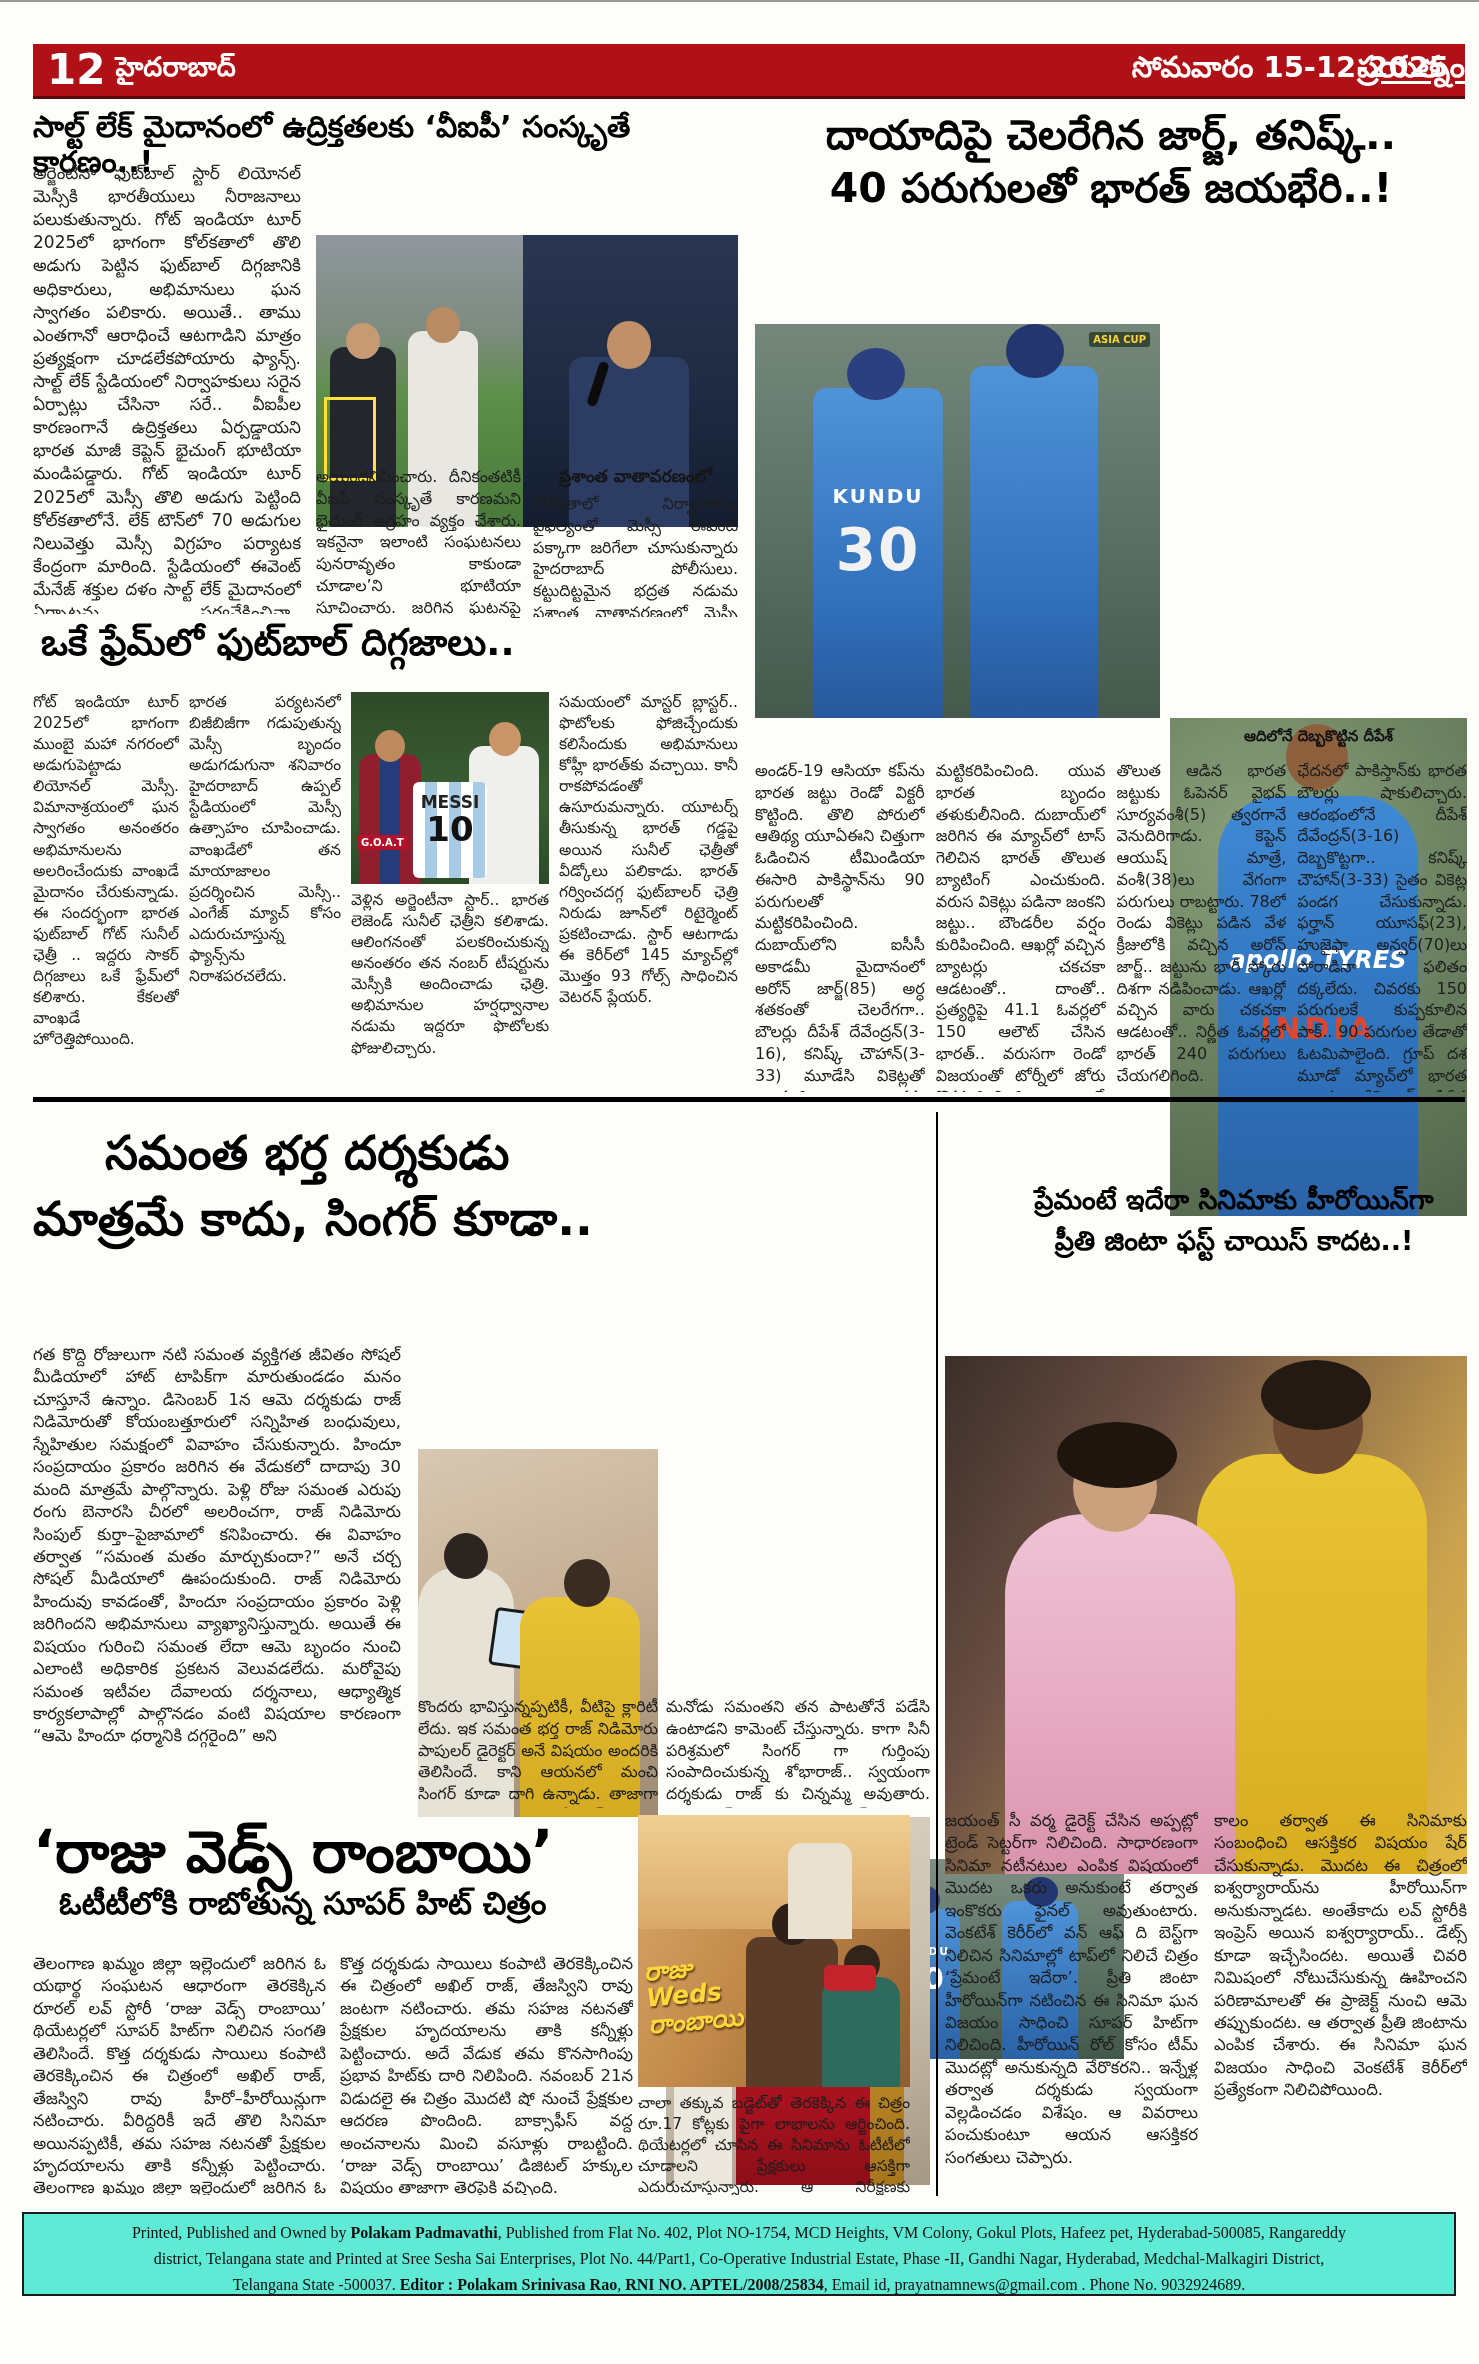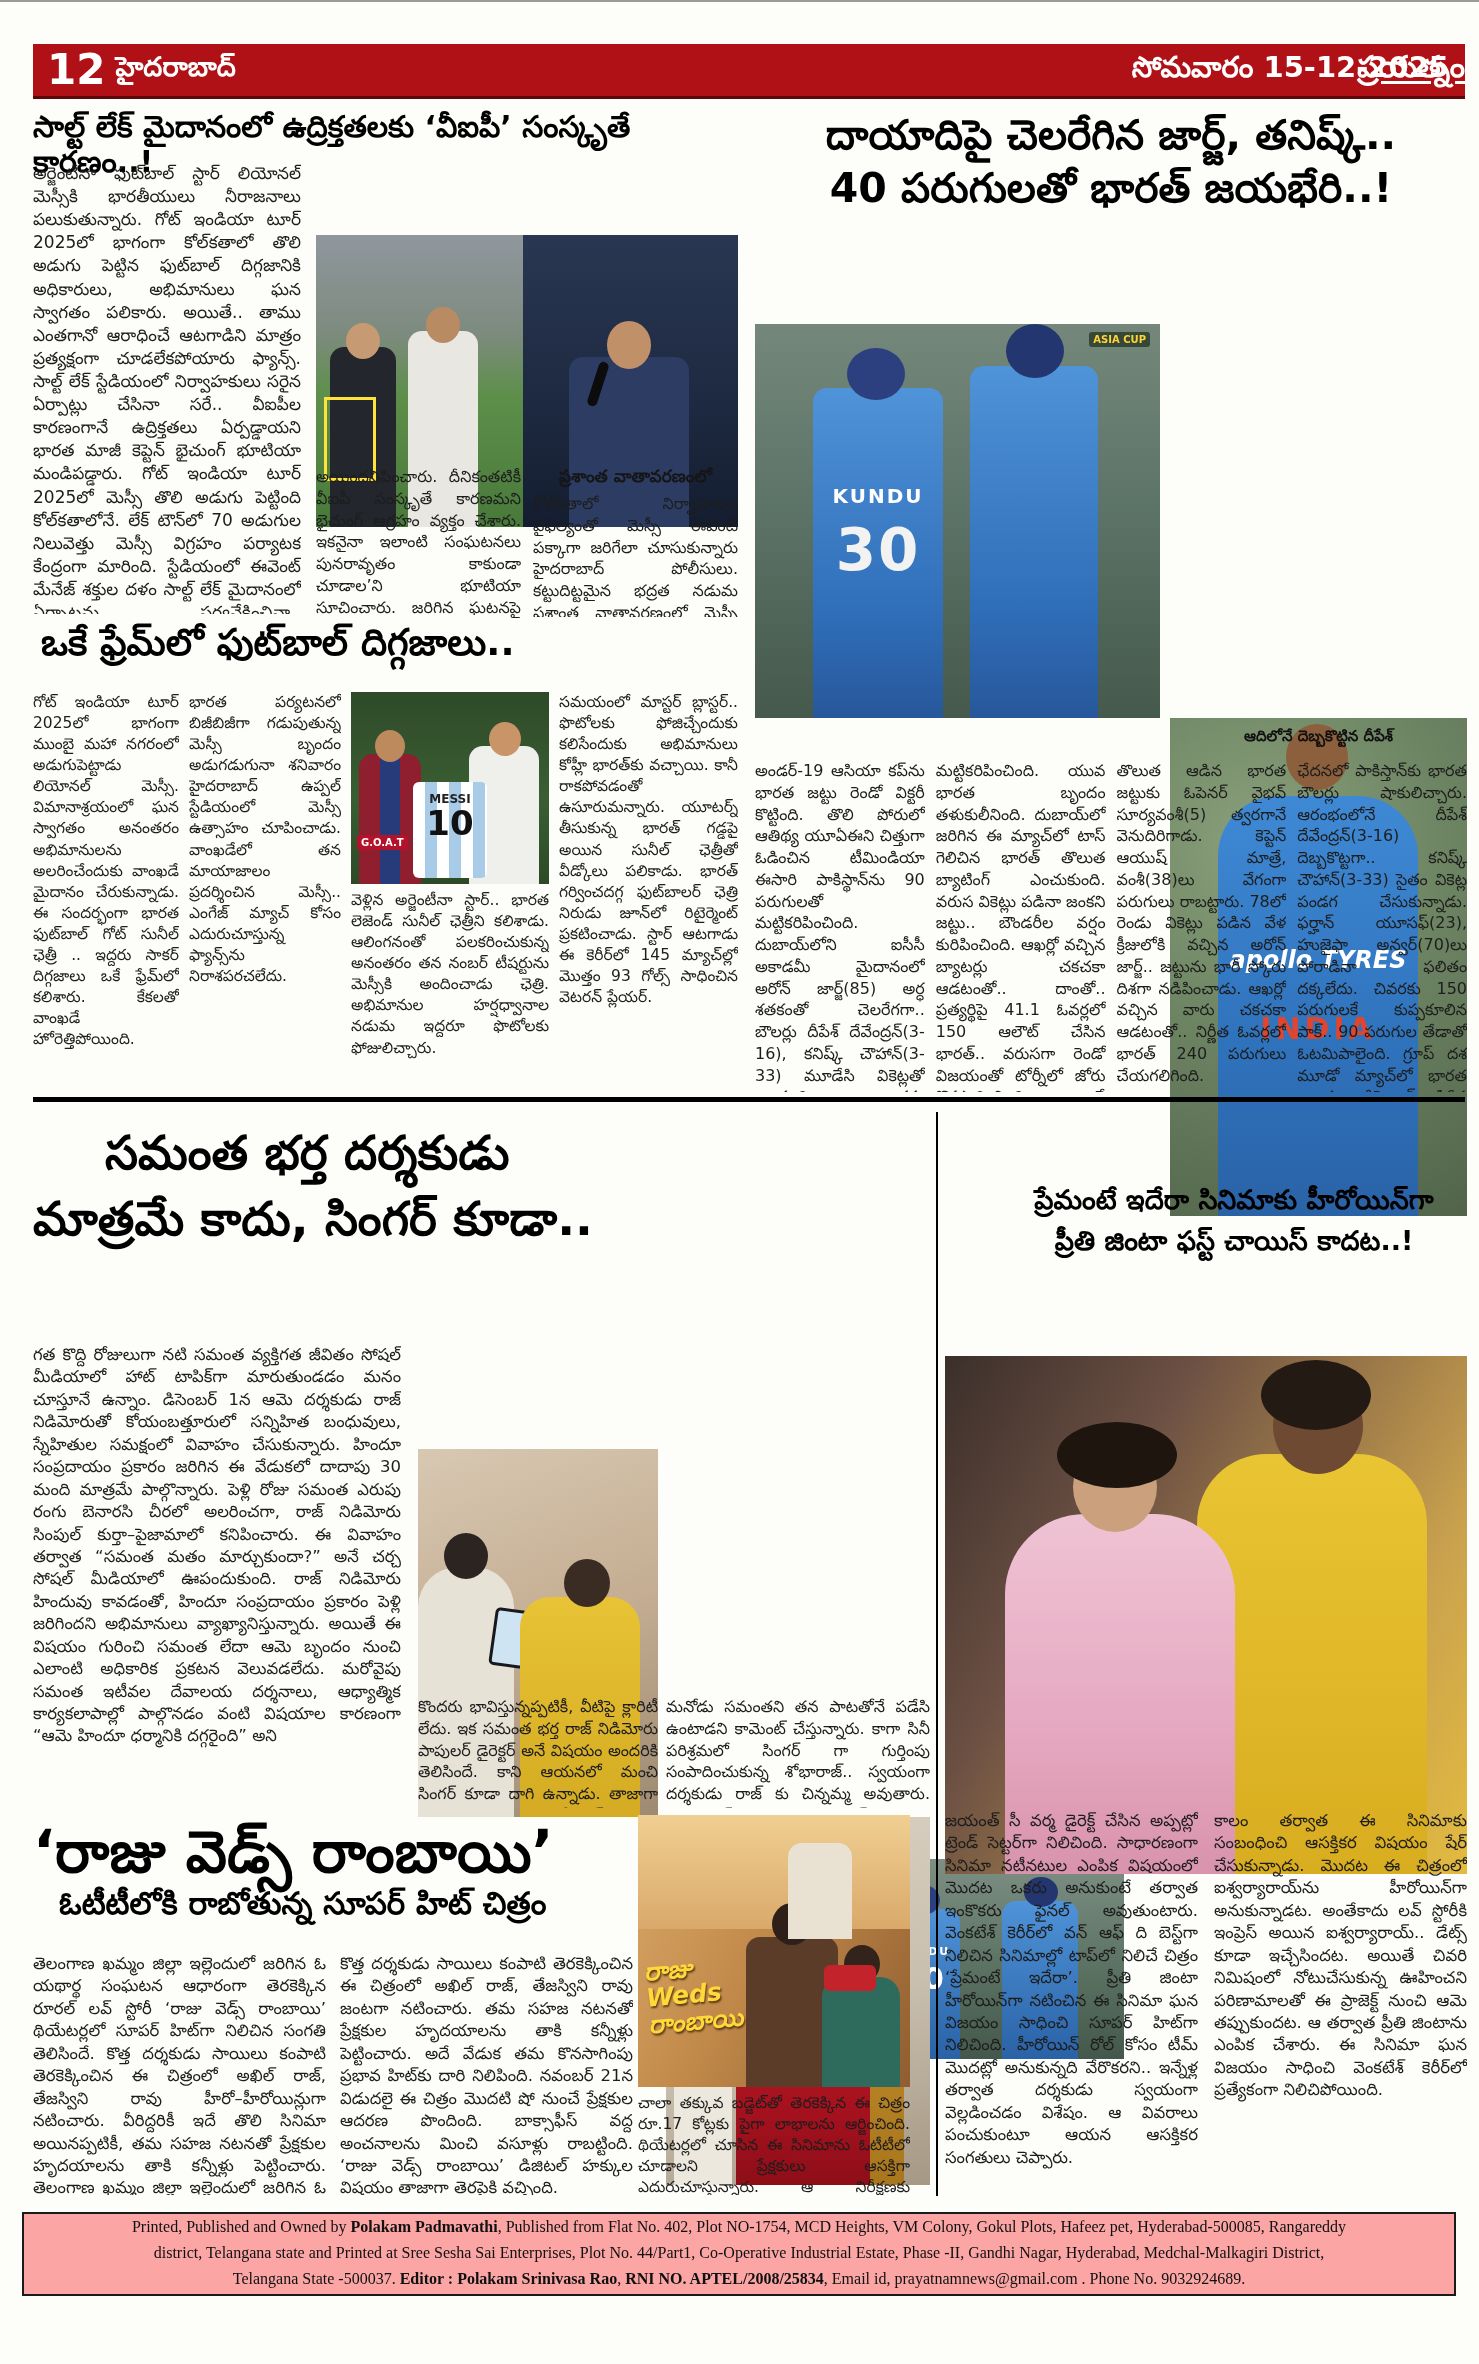--- a/index.html
+++ b/index.html
@@ -32,23 +32,23 @@
 
   
   .blob { position:absolute; border-radius:50%; }
   .figure { position:absolute; border-radius:14px 14px 0 0; }
   .jersey-label { position:absolute; text-align:center; color:#fff; font-weight:bold;
                   letter-spacing:2px; width:100%; }
   .badge { position:absolute; font-size:10px; font-weight:bold; color:#fff; padding:2px 4px;
            border-radius:3px; }
 
   .footer-box { position:absolute; left:22px; top:2212px; width:1434px; height:84px;
-                border:2px solid #1b1b1b; box-sizing:border-box; background:#fca5a5;
+                border:2px solid #1b1b1b; box-sizing:border-box; background:#5eead4;
                 font-family:"Liberation Serif", serif; font-size:16px; line-height:1.62;
-                text-align:center; color:#101010; }
+                text-align:center; padding-top:6px; color:#101010; }
 </style>
 </head>
 <body>
 
 <div class="page">
 
   <div class="topline"></div>
   <div class="masthead-bar">
     <span class="page-num">12</span>
     <span class="city">హైదరాబాద్</span>
@@ -91,21 +91,21 @@
     <div class="abs" style="left:0; top:70px; width:705px; height:398px; display:flex; gap:10px;">
       <div class="body-text" style="width:146px; font-size:15.5px;">గోట్ ఇండియా టూర్ 2025లో భాగంగా ముంబై మహా నగరంలో అడుగుపెట్టాడు లియోనల్ మెస్సీ. విమానాశ్రయంలో ఘన స్వాగతం అనంతరం అభిమానులను అలరించేందుకు వాంఖడే మైదానం చేరుకున్నాడు. ఈ సందర్భంగా భారత ఫుట్‌బాల్ గోట్ సునీల్ ఛెత్రీ .. ఇద్దరు సాకర్ దిగ్గజాలు ఒకే ఫ్రేమ్‌లో కలిశారు. కేకలతో వాంఖడే హోరెత్తిపోయింది.</div>
       <div class="body-text" style="width:152px; font-size:15.5px;">భారత పర్యటనలో బిజీబిజీగా గడుపుతున్న మెస్సీ బృందం అడుగడుగునా శనివారం హైదరాబాద్ ఉప్పల్ స్టేడియంలో మెస్సీ ఉత్సాహం చూపించాడు. వాంఖడేలో తన మాయాజాలం ప్రదర్శించిన మెస్సీ.. ఎంగేజ్ మ్యాచ్ కోసం ఎదురుచూస్తున్న ఫ్యాన్స్‌ను నిరాశపరచలేదు.</div>
       <div style="width:198px;">
         <div class="photo" style="width:198px; height:192px; background:linear-gradient(180deg,#2e4a28 0%,#3a5e33 55%,#2c4a27 100%);">
           <div class="figure" style="left:8px; bottom:0; width:62px; height:130px; background:linear-gradient(90deg,#8f1e2e 0 34%,#273a7a 34% 66%,#8f1e2e 66%);"></div>
           <div class="blob" style="left:24px; bottom:122px; width:30px; height:32px; background:#bd8a5e;"></div>
           <div class="figure" style="right:10px; bottom:0; width:70px; height:138px; background:#efefec;"></div>
           <div class="blob" style="right:28px; bottom:128px; width:32px; height:34px; background:#c89468;"></div>
           <div style="position:absolute; left:62px; bottom:6px; width:74px; height:96px; background:repeating-linear-gradient(90deg,#ffffff 0 12px,#a8cbe8 12px 24px); border-radius:6px; text-align:center;">
-            <div style="font-size:12px; font-weight:bold; color:#222; margin-top:10px;">MESSI</div>
+            <div style="font-size:17px; font-weight:bold; color:#222; margin-top:10px;">MESSI</div>
             <div style="font-size:34px; font-weight:bold; color:#111; line-height:1;">10</div>
           </div>
           <div class="badge" style="left:6px; bottom:34px; background:#b3122a;">G.O.A.T</div>
         </div>
         <div class="body-text" style="font-size:15.5px; height:196px; margin-top:6px;">వెళ్లిన అర్జెంటీనా స్టార్.. భారత లెజెండ్ సునీల్ ఛెత్రీని కలిశాడు. ఆలింగనంతో పలకరించుకున్న అనంతరం తన నంబర్ టీషర్టును మెస్సీకి అందించాడు ఛెత్రి. అభిమానుల హర్షధ్వానాల నడుమ ఇద్దరూ ఫొటోలకు ఫోజులిచ్చారు.</div>
       </div>
       <div class="body-text" style="flex:1; font-size:15.5px;">సమయంలో మాస్టర్ బ్లాస్టర్.. ఫొటోలకు ఫోజిచ్చేందుకు కలిసేందుకు అభిమానులు కోహ్లీ భారత్‌కు వచ్చాయి. కానీ రాకపోవడంతో ఉసూరుమన్నారు. యూటర్న్ తీసుకున్న భారత్ గడ్డపై అయిన సునీల్ ఛెత్రీతో వీడ్కోలు పలికాడు. భారత్ గర్వించదగ్గ ఫుట్‌బాలర్ ఛెత్రి నిరుడు జూన్‌లో రిటైర్మెంట్ ప్రకటించాడు. స్టార్ ఆటగాడు ఈ కెరీర్‌లో 145 మ్యాచ్‌ల్లో మొత్తం 93 గోల్స్ సాధించిన వెటరన్ ప్లేయర్.</div>
     </div>
 
   </div>

